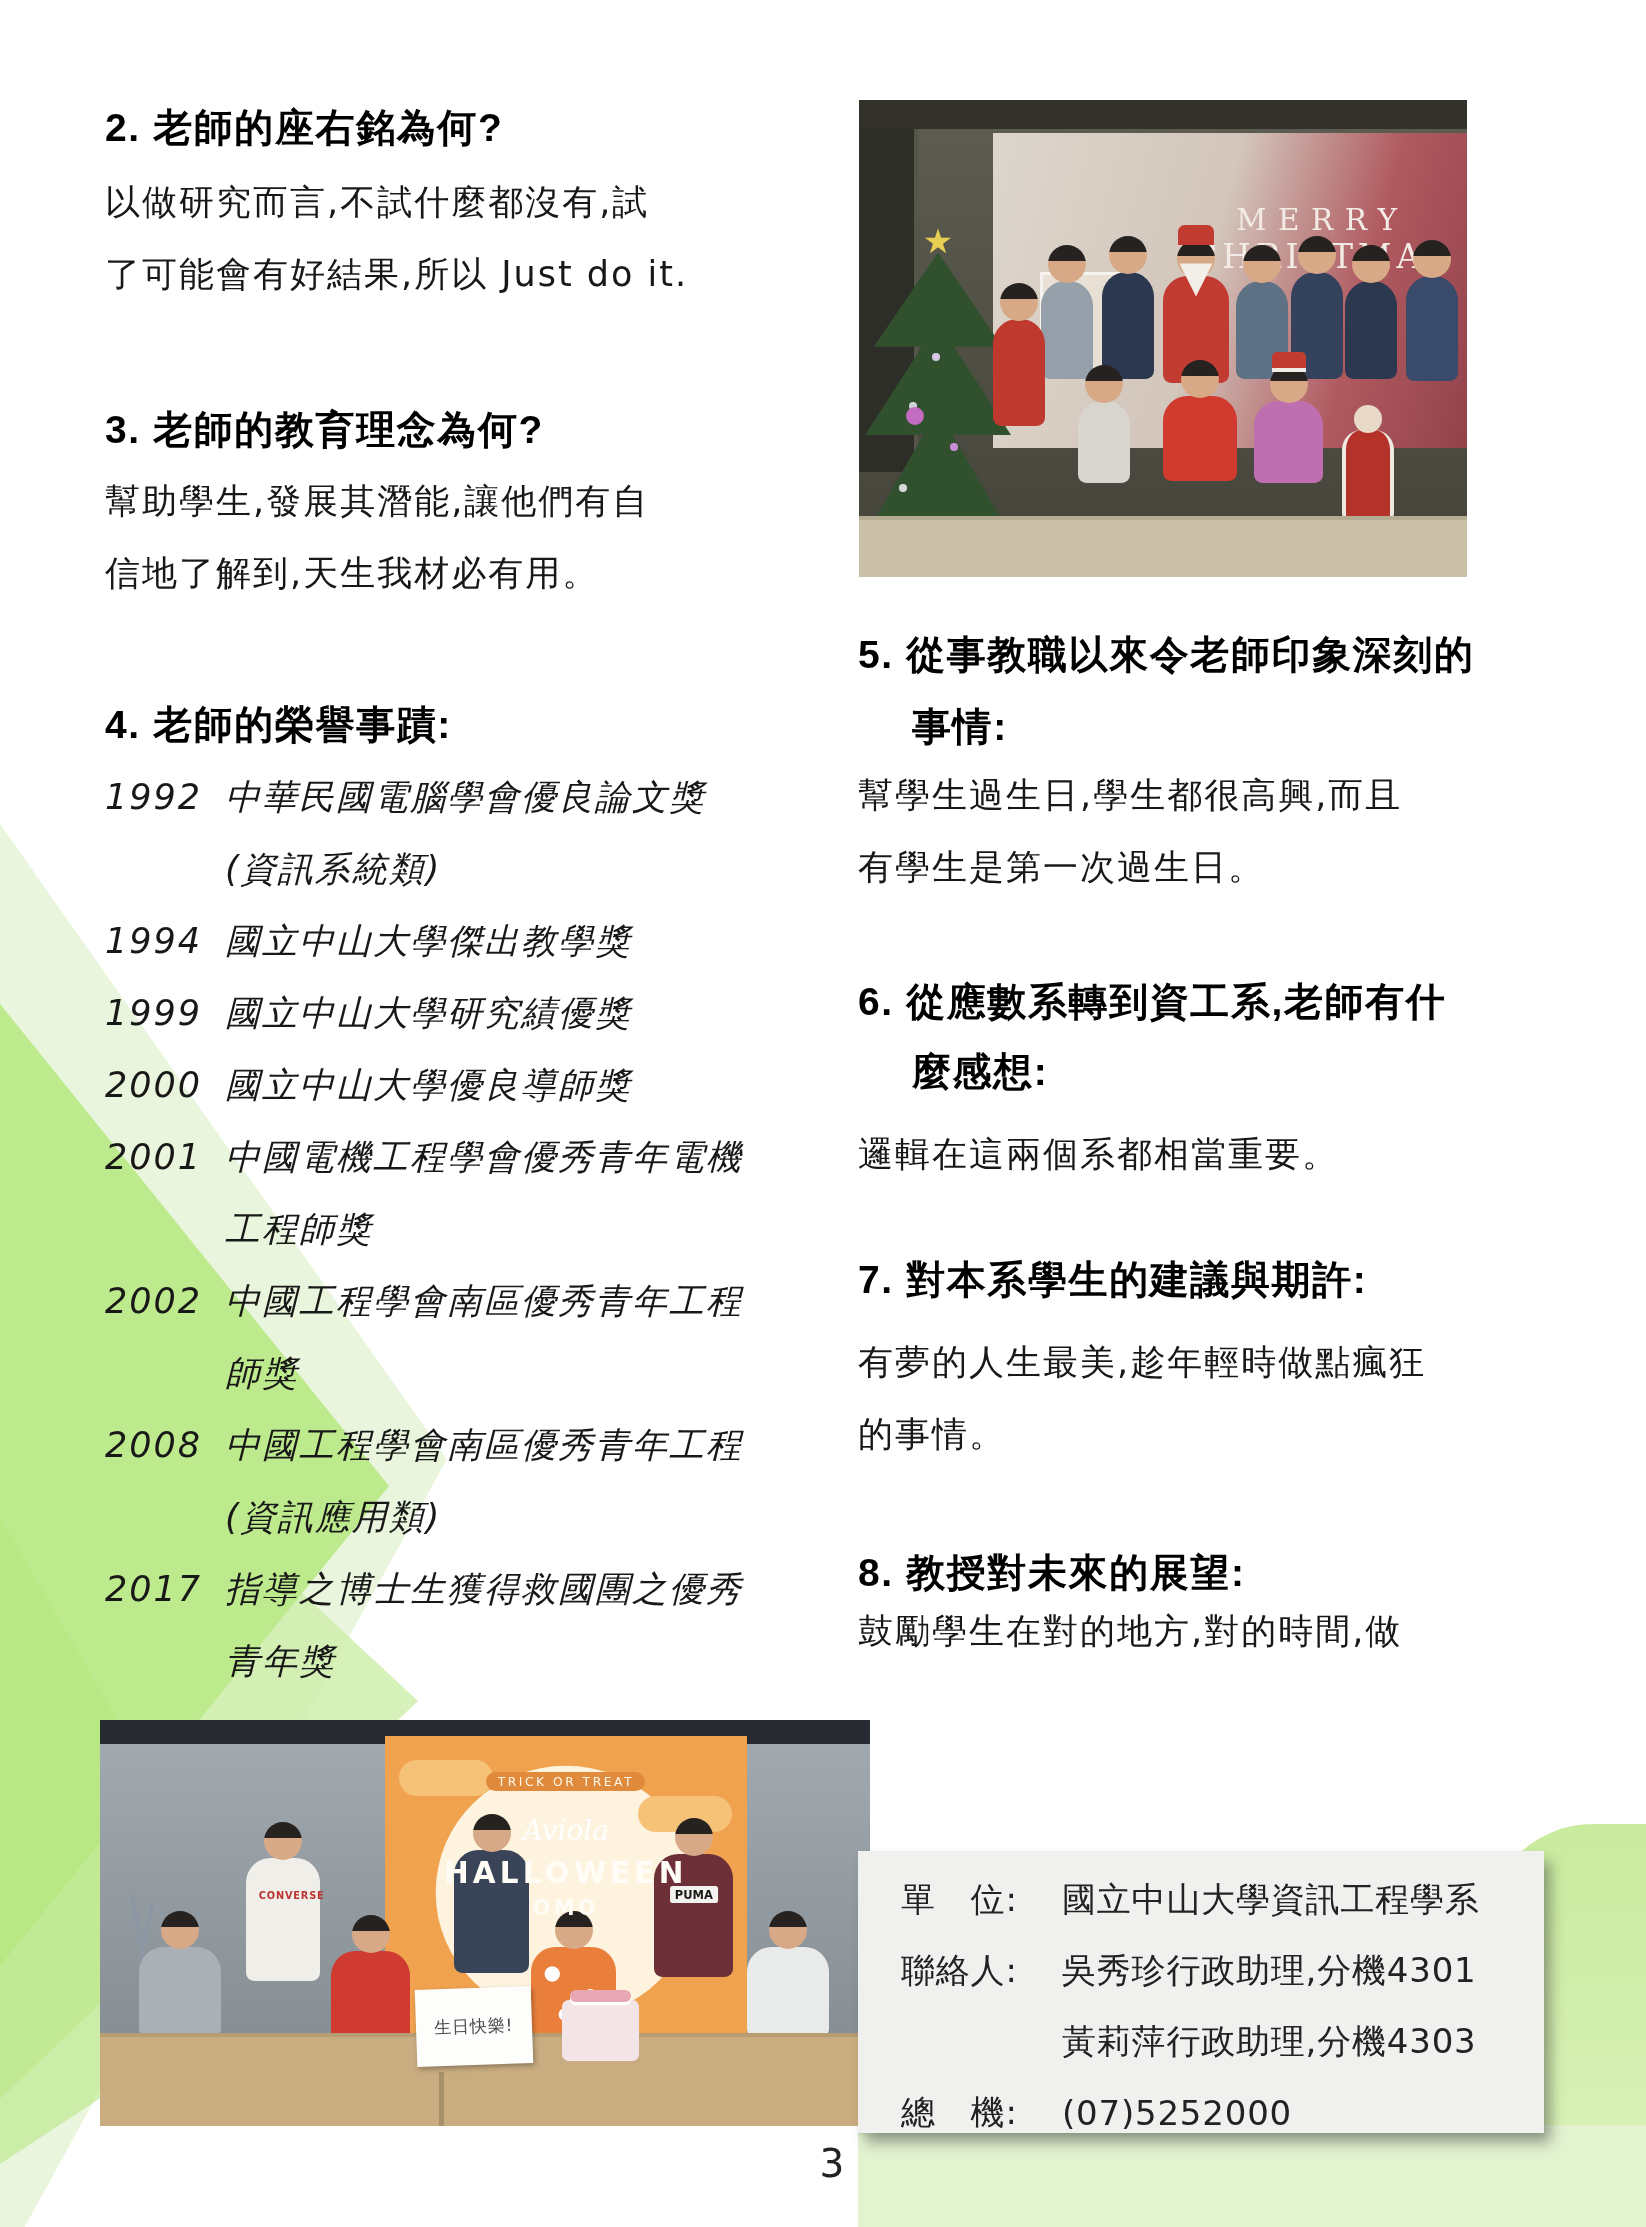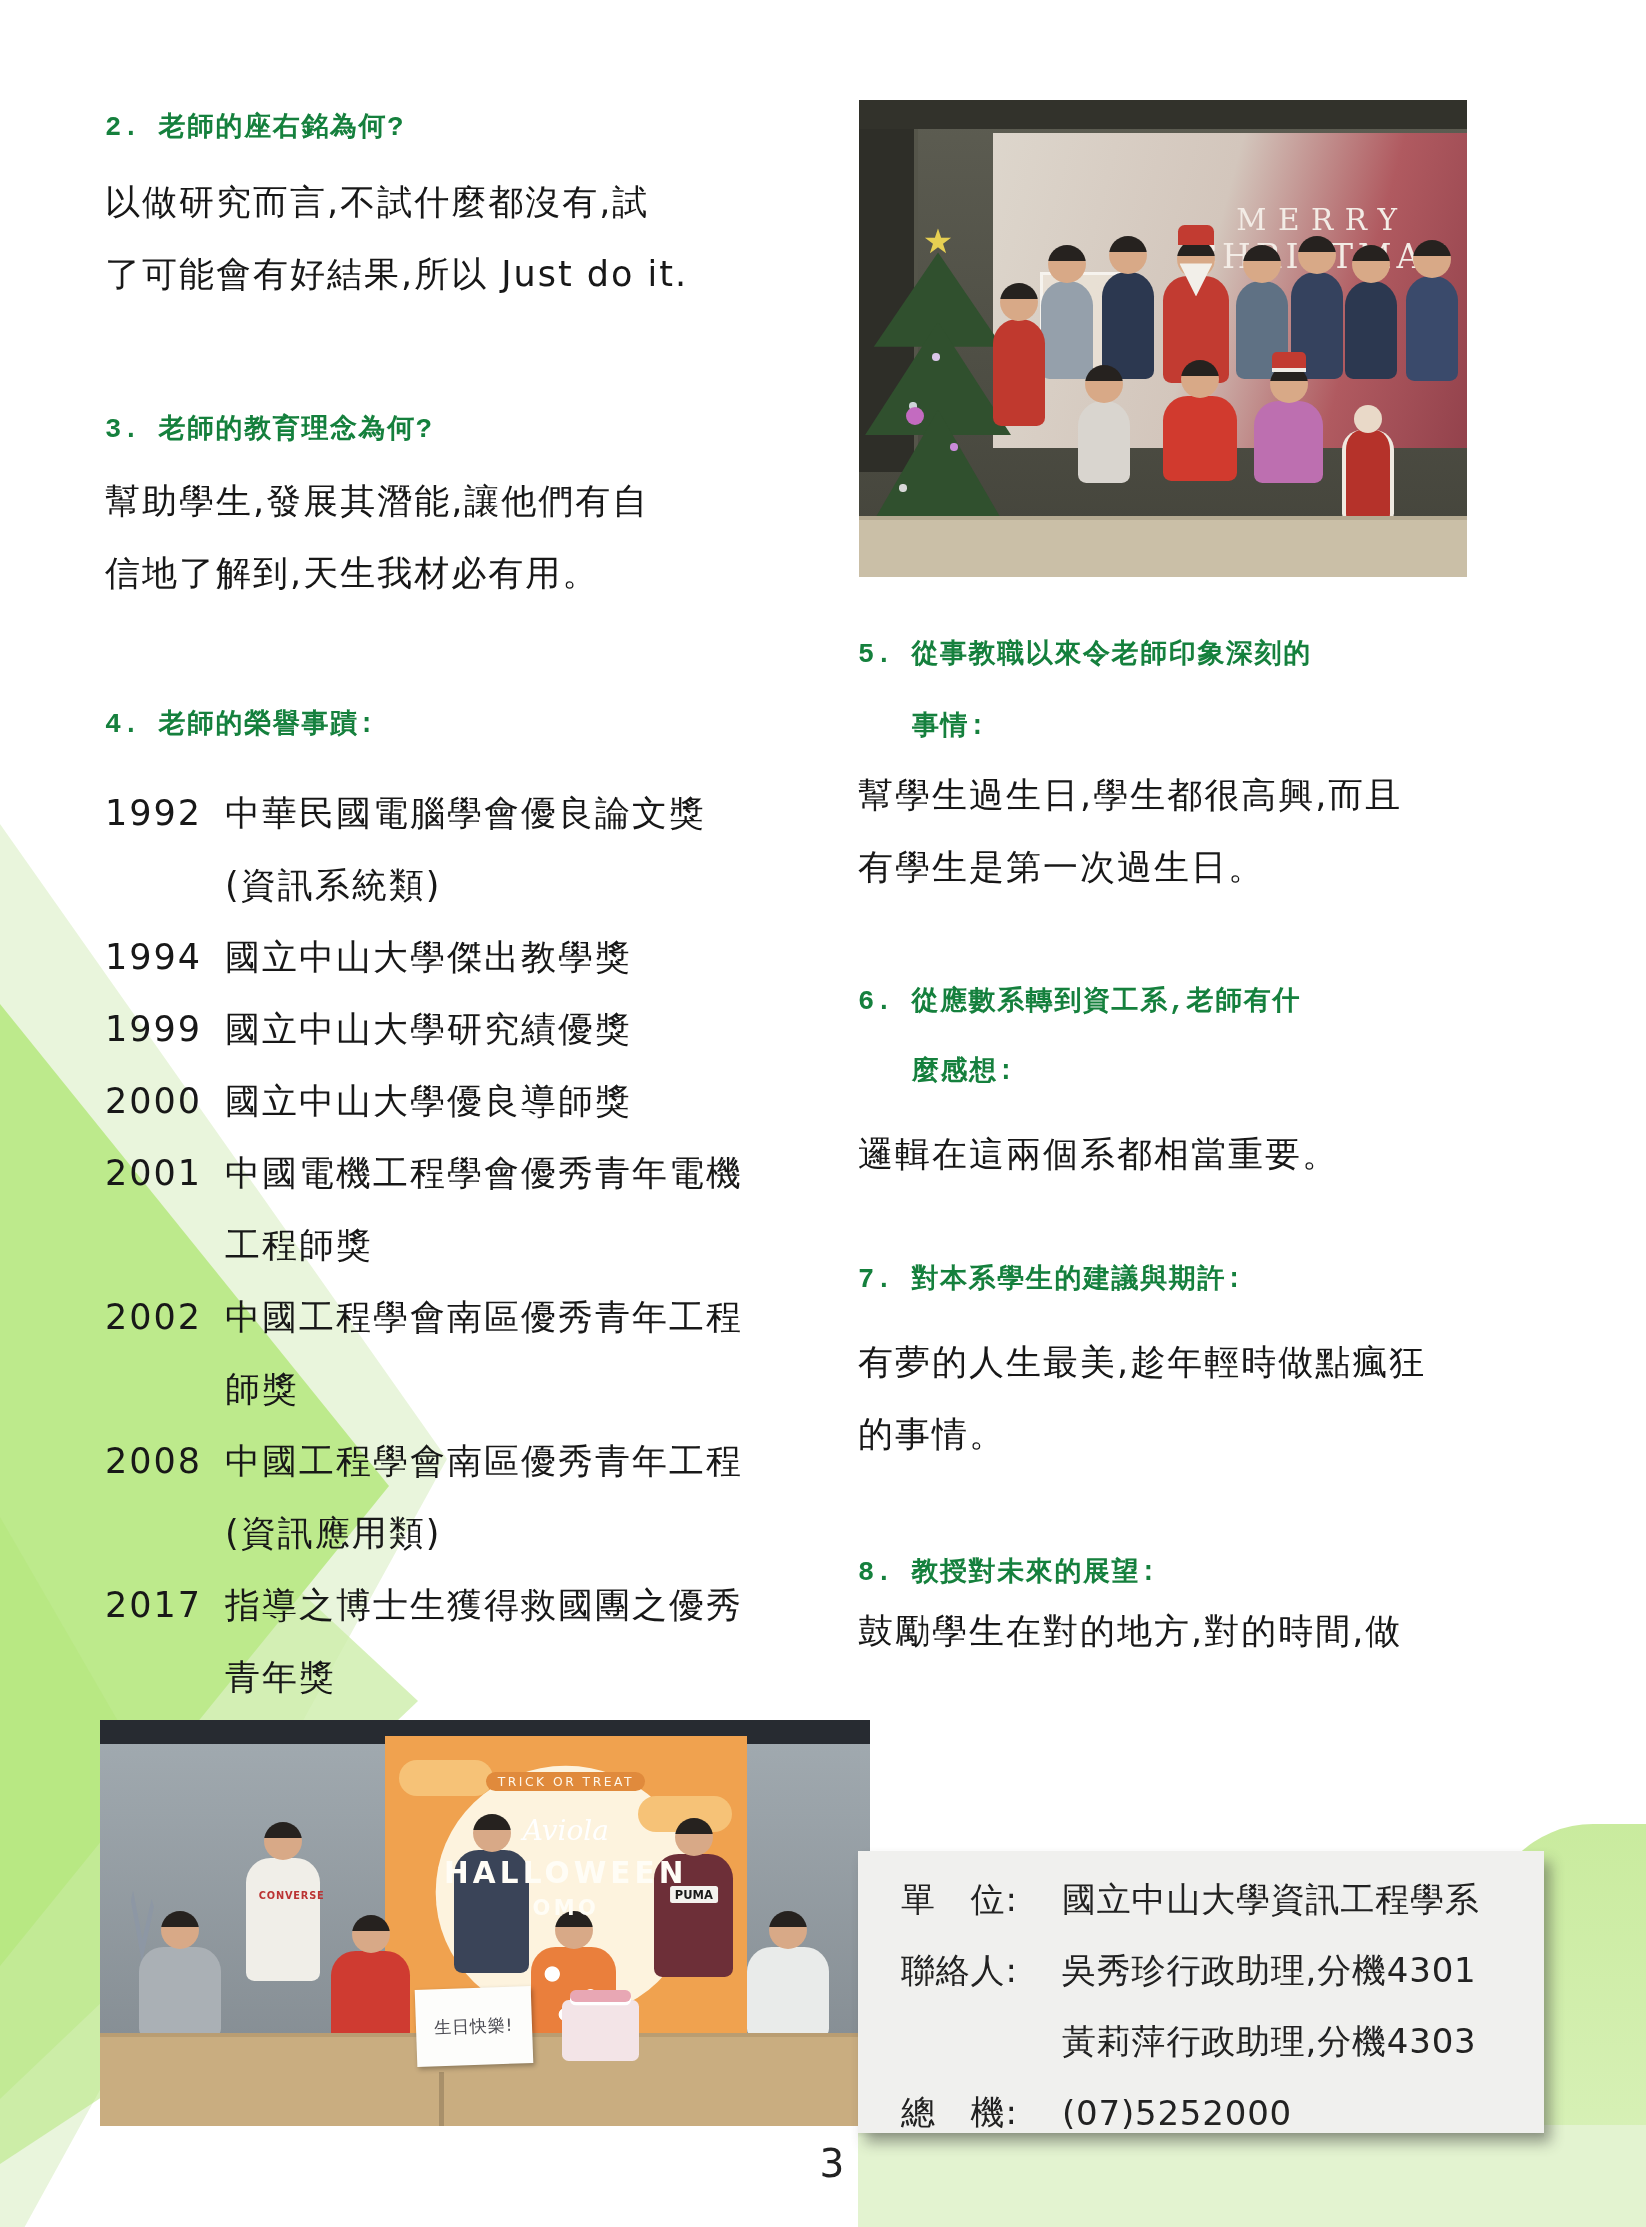--- a/index.html
+++ b/index.html
@@ -10,28 +10,28 @@
   .deco-pale{background:#e9f5dc;clip-path:polygon(0px 824px,447px 1459px,24.6px 2227px,0px 2227px);}
   .deco-bright{background:#bdea8c;clip-path:polygon(0px 1004px,389px 1486px,0px 1966px);}
   .deco-mid{background:#cdeeaa;opacity:.8;clip-path:polygon(0px 1312px,418px 1701px,0px 2099px);z-index:0;}
   .deco-low{background:#b4e57c;opacity:.55;clip-path:polygon(0px 1517px,271px 1986px,0px 2164px);}
   .deco-right-band{position:absolute;left:1486px;top:1824px;width:160px;height:403px;
         background:linear-gradient(180deg,#c9eb9e,#dbf2bd);border-top-left-radius:107px;}
   .deco-right-pale{position:absolute;left:858px;top:2125px;width:789px;height:102px;background:#e3f3d0;}
   .deco-box-shadowline{position:absolute;left:858px;top:2125px;width:686px;height:13px;
         background:linear-gradient(180deg,rgba(0,0,0,.18),rgba(0,0,0,0));}
   
-  .h{position:absolute;left:105px;width:738px;font-family:Liberation Mono, monospace;
-     font-weight:bold;font-size:27px;line-height:72px;color:#15803d;letter-spacing:1.6px;z-index:2;}
+  .h{position:absolute;left:105px;width:738px;font-family:Liberation Sans, sans-serif;
+     font-weight:bold;font-size:39px;line-height:72px;color:#000000;letter-spacing:1.6px;z-index:2;}
   .h .ind{display:block;padding-left:54px;}
   .p{position:absolute;left:105px;width:738px;font-size:35px;line-height:72px;color:#181818;
      letter-spacing:2px;z-index:2;}
   .rc{left:858px;}
   .h.rc,.p.rc{width:721px;}
-  .awards{position:absolute;left:105px;top:777px;width:738px;z-index:2;}
+  .awards{position:absolute;left:105px;top:761px;width:738px;z-index:2;font-style:italic;}
   .award-row{display:grid;grid-template-columns:120px 1fr;height:72px;align-items:center;
      font-size:35px;color:#181818;letter-spacing:2px;}
   .award-row .cont{grid-column:2;}
   
   .contact{position:absolute;left:858px;top:1851px;width:686px;height:282px;background:#f0f0ee;
      box-shadow:6.6px 9.8px 13px rgba(50,50,50,.45);z-index:3;padding:13px 0 0 43px;box-sizing:border-box;}
   .contact-row{display:grid;grid-template-columns:161px 1fr;height:71px;align-items:center;
      font-size:34px;color:#222;letter-spacing:0.8px;}
   .pagenum{position:absolute;left:799px;top:2141px;width:66px;text-align:center;font-size:39px;color:#222;z-index:2;}
   

